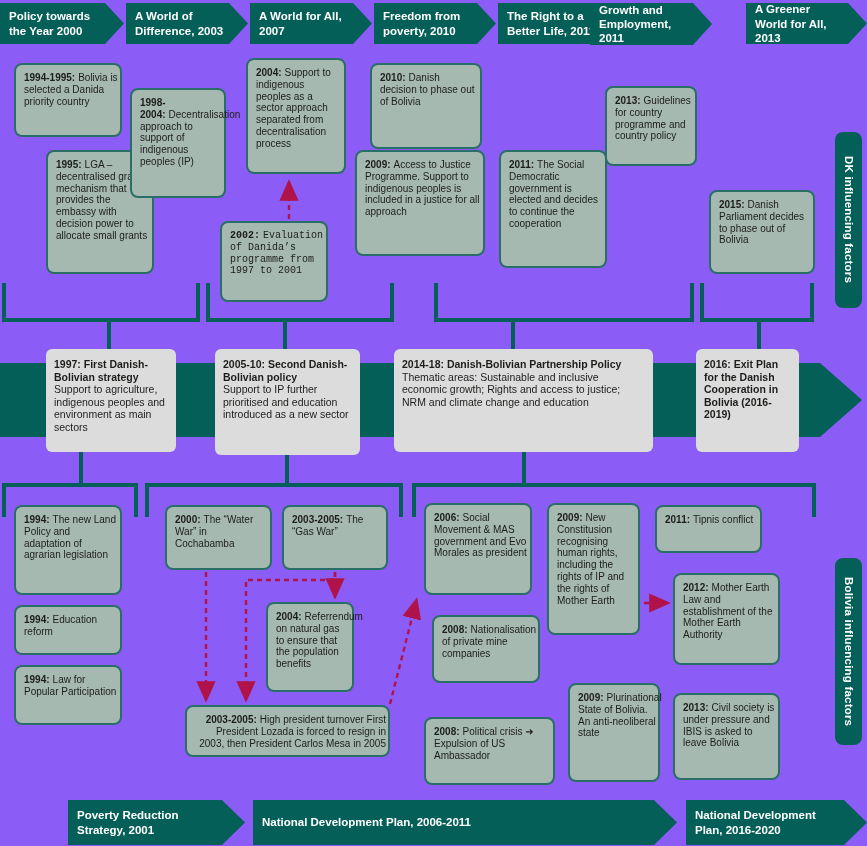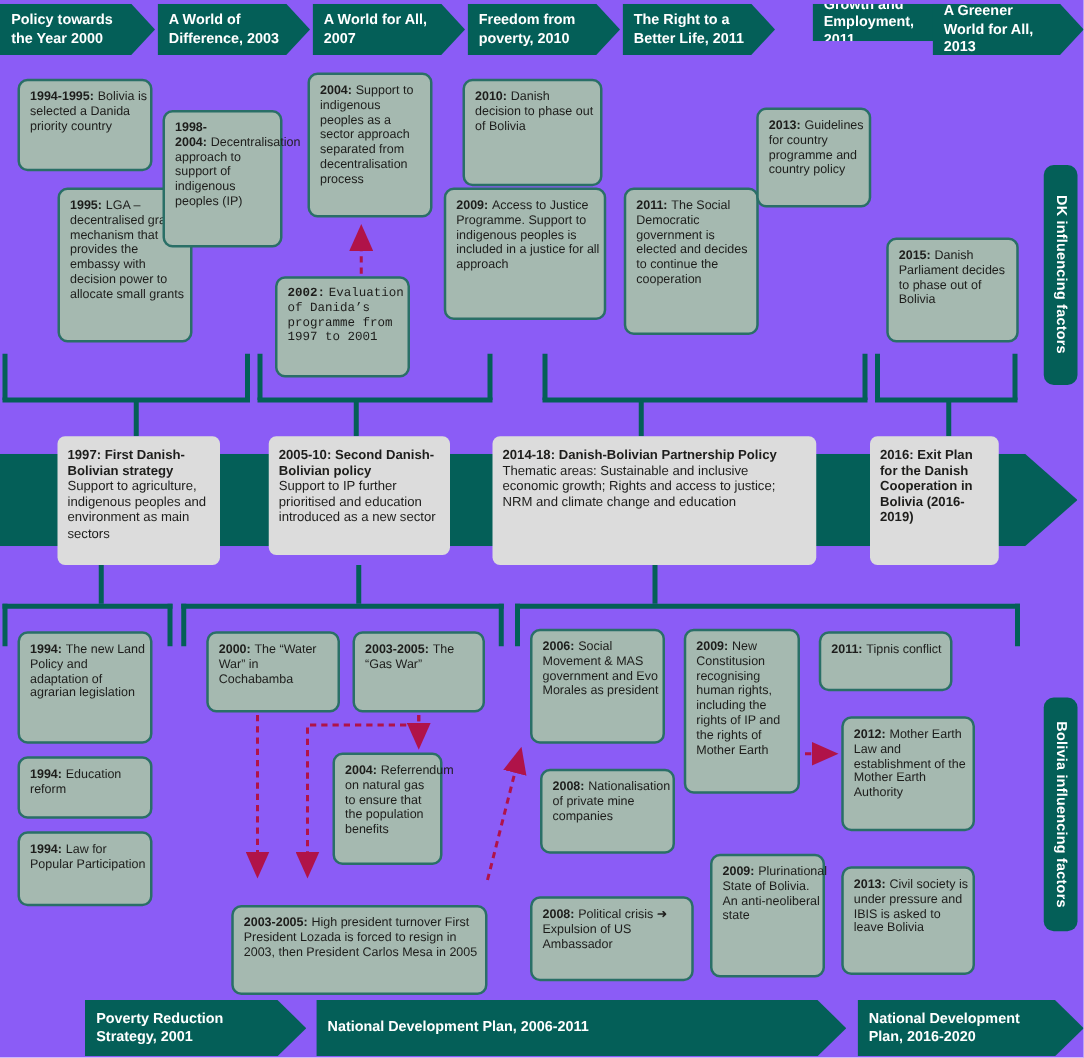--- a/index.html
+++ b/index.html
@@ -10,21 +10,21 @@
   .banner{position:absolute;background:#045f58;color:#fff;font-weight:bold;
           font-size:11.5px;line-height:1.22;display:flex;align-items:center;
           padding:2px 22px 2px 9px;box-sizing:border-box;
           clip-path:polygon(0 0,calc(100% - 19px) 0,100% 50%,calc(100% - 19px) 100%,0 100%);}
   .banner.bottom{clip-path:polygon(0 0,calc(100% - 23px) 0,100% 50%,calc(100% - 23px) 100%,0 100%);}
   #tb0{left:0;top:3px;width:124px;height:41px;}
   #tb1{left:126px;top:3px;width:122px;height:41px;}
   #tb2{left:250px;top:3px;width:122px;height:41px;}
   #tb3{left:374px;top:3px;width:122px;height:41px;}
   #tb4{left:498px;top:3px;width:122px;height:41px;}
-  #tb5{left:650px;top:3px;width:122px;height:30px;}
+  #tb5{left:590px;top:3px;width:122px;height:42px;}
   #tb6{left:746px;top:3px;width:121px;height:41px;}
   #bb0{left:68px;top:800px;width:177px;height:45px;}
   #bb1{left:253px;top:800px;width:424px;height:45px;}
   #bb2{left:686px;top:800px;width:181px;height:45px;}
 
   
   .ebox{position:absolute;background:#a5b9b0;border:2px solid #2a6f67;border-radius:8px;
         box-sizing:border-box;padding:7px 2px 5px 8px;font-size:10px;line-height:1.18;}
   .yr{font-weight:bold;margin-right:3px;}
   
@@ -38,38 +38,38 @@
   #dk7{left:499px;top:150px;width:108px;height:118px;}
   #dk8{left:605px;top:58px;width:92px;height:80px;margin-top:28px;}
   #dk9{left:709px;top:190px;width:106px;height:84px;}
   
   #bo0{left:14px;top:505px;width:108px;height:90px;}
   #bo1{left:14px;top:605px;width:108px;height:50px;}
   #bo2{left:14px;top:665px;width:108px;height:60px;}
   #bo3{left:165px;top:505px;width:107px;height:65px;}
   #bo4{left:282px;top:505px;width:106px;height:65px;}
   #bo5{left:266px;top:602px;width:88px;height:90px;}
-  #bo6{left:185px;top:724px;width:205px;height:72px;}
+  #bo6{left:185px;top:705px;width:205px;height:52px;text-align:right;}
   #bo7{left:424px;top:503px;width:108px;height:92px;}
   #bo8{left:432px;top:615px;width:108px;height:68px;}
   #bo9{left:547px;top:503px;width:93px;height:132px;}
   #bo10{left:655px;top:505px;width:107px;height:48px;}
   #bo11{left:673px;top:573px;width:107px;height:92px;}
   #bo12{left:424px;top:717px;width:131px;height:68px;}
   #bo13{left:568px;top:683px;width:92px;height:99px;}
   #bo14{left:673px;top:693px;width:107px;height:87px;}
 
   
   #band{position:absolute;left:0;top:363px;width:862px;height:74px;background:#045f58;
         clip-path:polygon(0 0,calc(100% - 42px) 0,100% 50%,calc(100% - 42px) 100%,0 100%);}
   .pbox{position:absolute;background:#dcdcdc;border-radius:6px;box-sizing:border-box;
         padding:9px 8px;font-size:10.5px;line-height:1.2;z-index:3;}
   .pbox .ptitle{font-weight:bold;display:block;}
   #p0{left:46px;top:349px;width:130px;height:103px;}
-  #p1{left:215px;top:349px;width:145px;height:95px;}
+  #p1{left:215px;top:349px;width:145px;height:106px;}
   #p2{left:394px;top:349px;width:259px;height:103px;}
   #p3{left:696px;top:349px;width:103px;height:103px;}
 
   
   .tl{position:absolute;background:#045f58;z-index:1;}
 
   
   .sidetab{position:absolute;background:#045f58;color:#fff;border-radius:8px;
            writing-mode:vertical-rl;text-orientation:mixed;font-weight:bold;font-size:11.5px;
            display:flex;align-items:center;justify-content:center;letter-spacing:.2px;}

